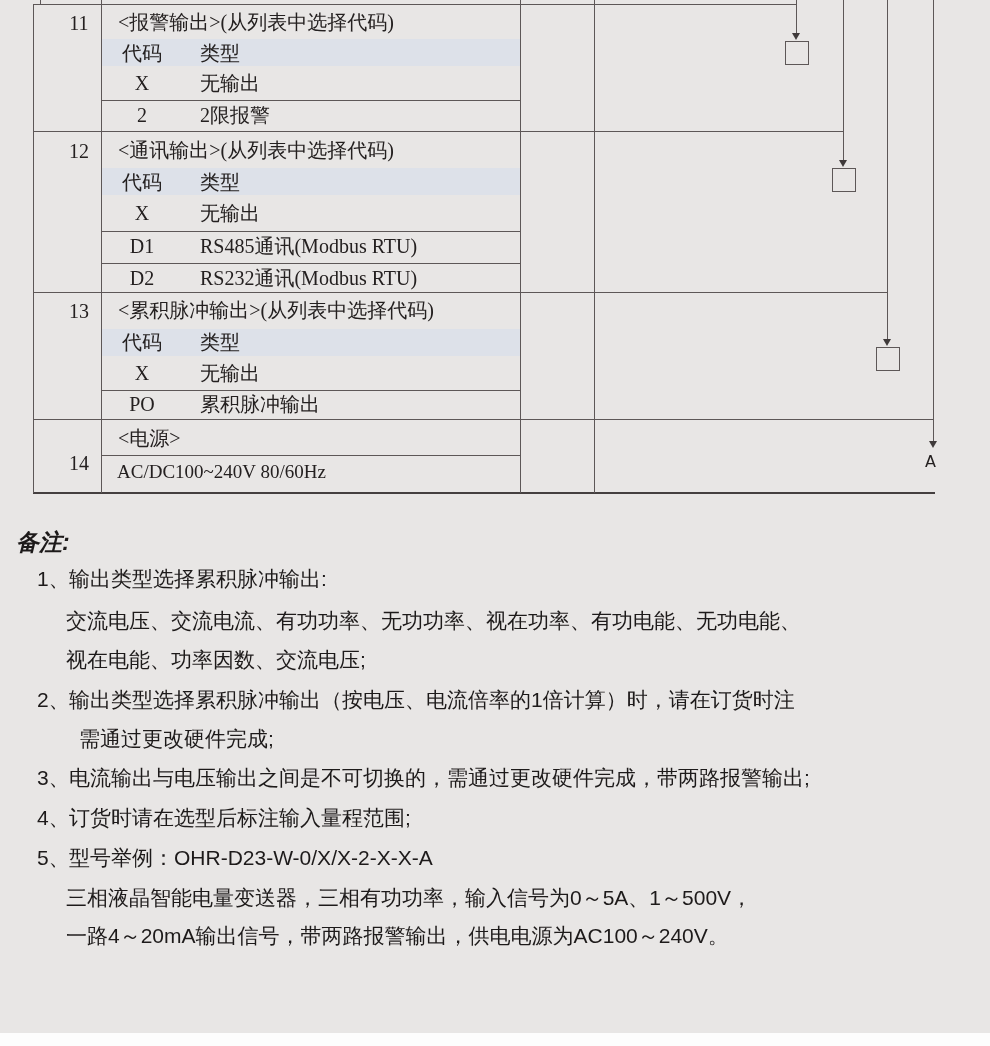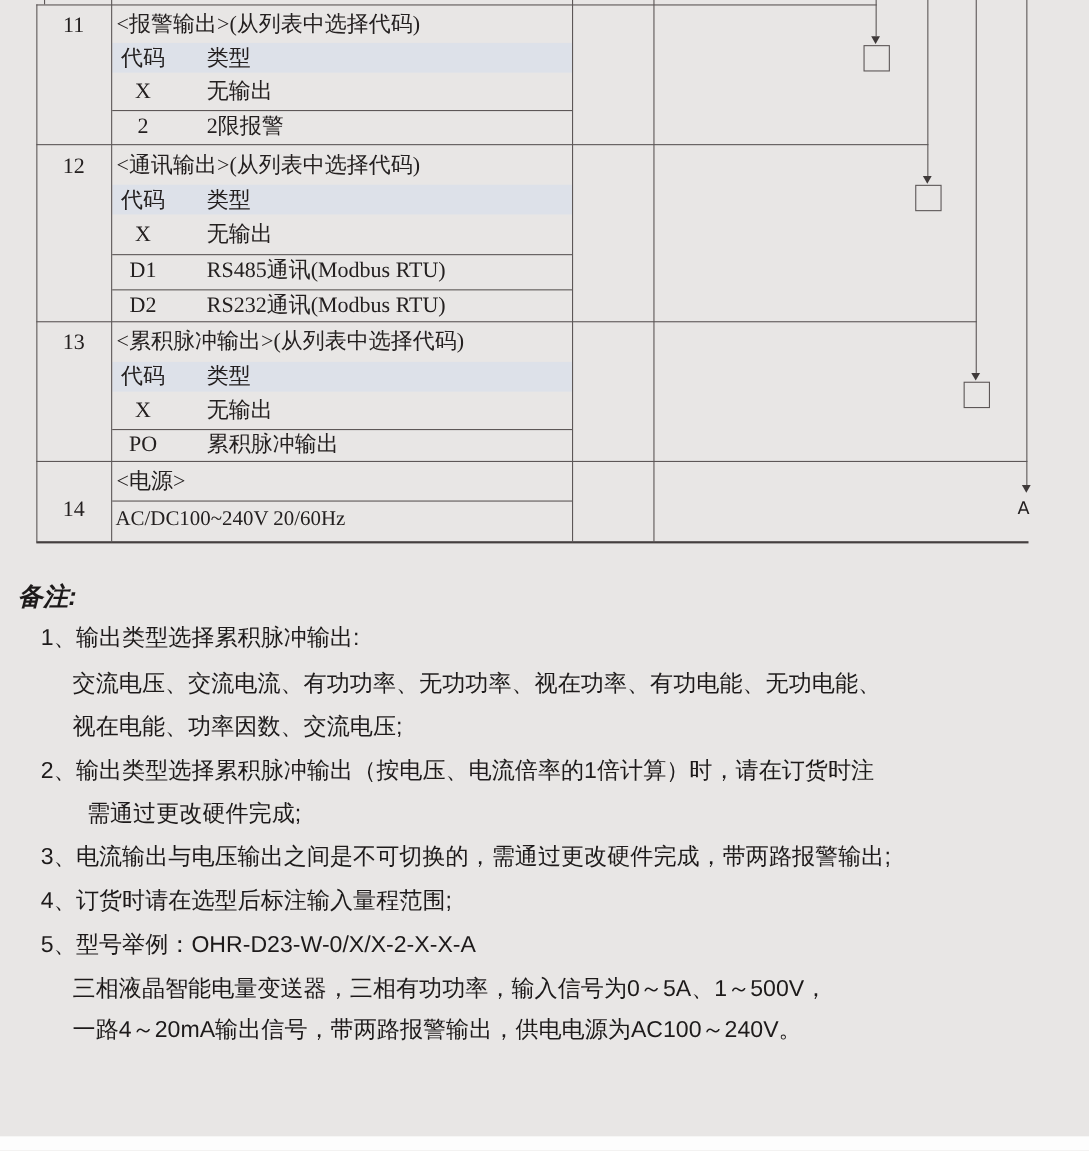--- a/index.html
+++ b/index.html
@@ -8,21 +8,21 @@
   .white-strip{position:absolute;left:0;top:1033px;width:990px;height:13px;background:#fdfdfd;}
 
   
   .hl,.vl{position:absolute;background:#5d5757;}
   .hl{height:1px;}
   .vl{width:1px;}
   .hl.thick{height:2px;background:#443f3f;}
 
   .band{position:absolute;left:102px;width:418px;height:27px;background:#dde1e9;}
 
-  .cell{position:absolute;font-size:20px;white-space:nowrap;line-height:22px;}
+  .cell{position:absolute;font-size:20px;white-space:nowrap;line-height:22px;margin-left:12px;}
   .rownum{left:33px;width:68px;text-align:center;}
   .title{left:106px;}
   .codecol{left:108px;width:44px;text-align:center;}
   .typecol{left:188px;}
   .spec{left:105px;font-size:19px;}
 
   .code-box{position:absolute;width:22px;height:22px;border:1px solid #5d5757;background:transparent;}
   .arr{position:absolute;width:0;height:0;border-left:4px solid transparent;
        border-right:4px solid transparent;border-top:7px solid #3f3a3a;}
   .suffix{position:absolute;font-family:"DejaVu Sans","Liberation Sans",sans-serif;font-size:16px;}
@@ -103,21 +103,21 @@
     <div class="cell title" style="top:299px">&lt;累积脉冲输出&gt;(从列表中选择代码)</div>
     <div class="cell codecol" style="top:331px">代码</div>
     <div class="cell typecol" style="top:331px">类型</div>
     <div class="cell codecol" style="top:362px">X</div>
     <div class="cell typecol" style="top:362px">无输出</div>
     <div class="cell codecol" style="top:393px">PO</div>
     <div class="cell typecol" style="top:393px">累积脉冲输出</div>
 
     <div class="cell rownum" style="top:452px">14</div>
     <div class="cell title" style="top:427px">&lt;电源&gt;</div>
-    <div class="cell spec" style="top:461px">AC/DC100~240V  20/60Hz</div>
+    <div class="cell spec" style="top:461px">AC/DC100~240V  80/60Hz</div>
   </div>
 
   <div>
     <div class="note-heading" style="top:527px">备注:</div>
 
     <div class="note-line" style="left:37px;top:565px">
       <span class="note-num">1、</span><span>输出类型选择累积脉冲输出:</span>
     </div>
     <div class="note-line" style="left:66px;top:607px">
       <span>交流电压、交流电流、有功功率、无功功率、视在功率、有功电能、无功电能、</span>

